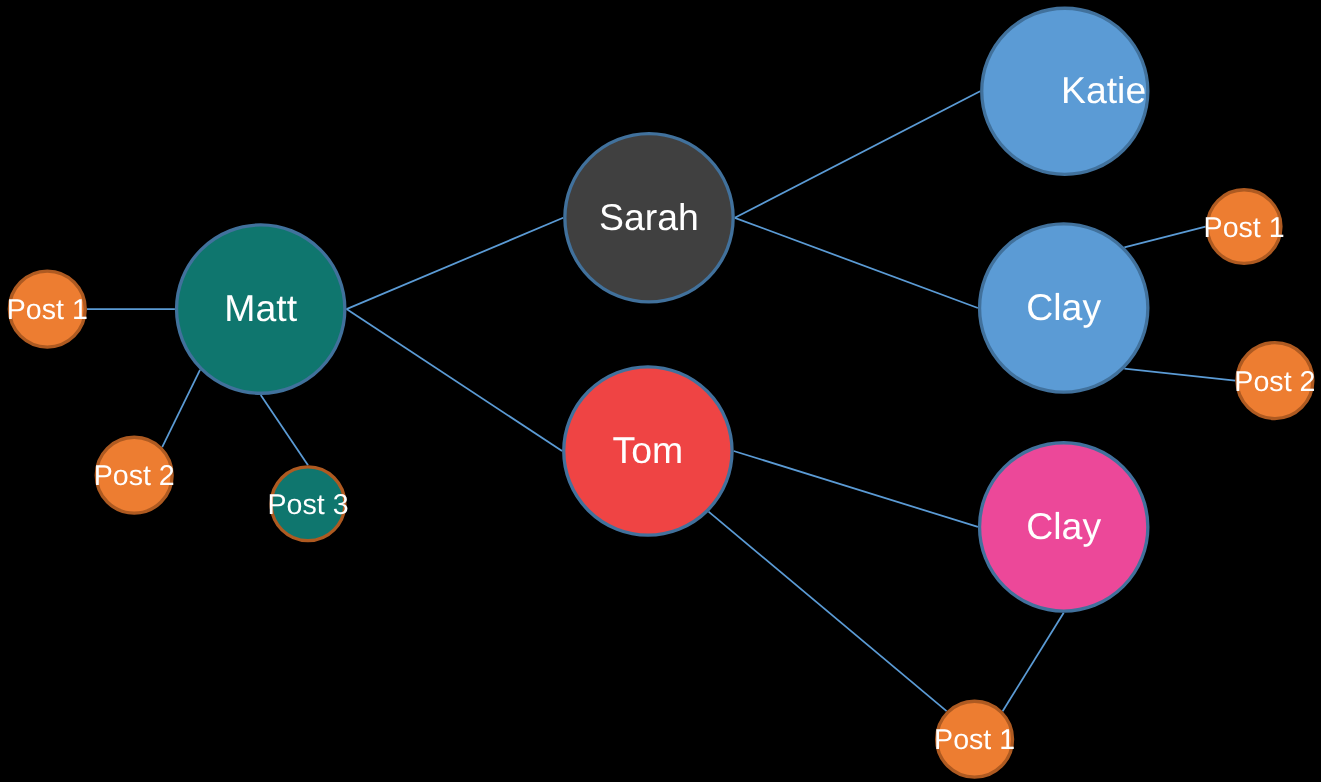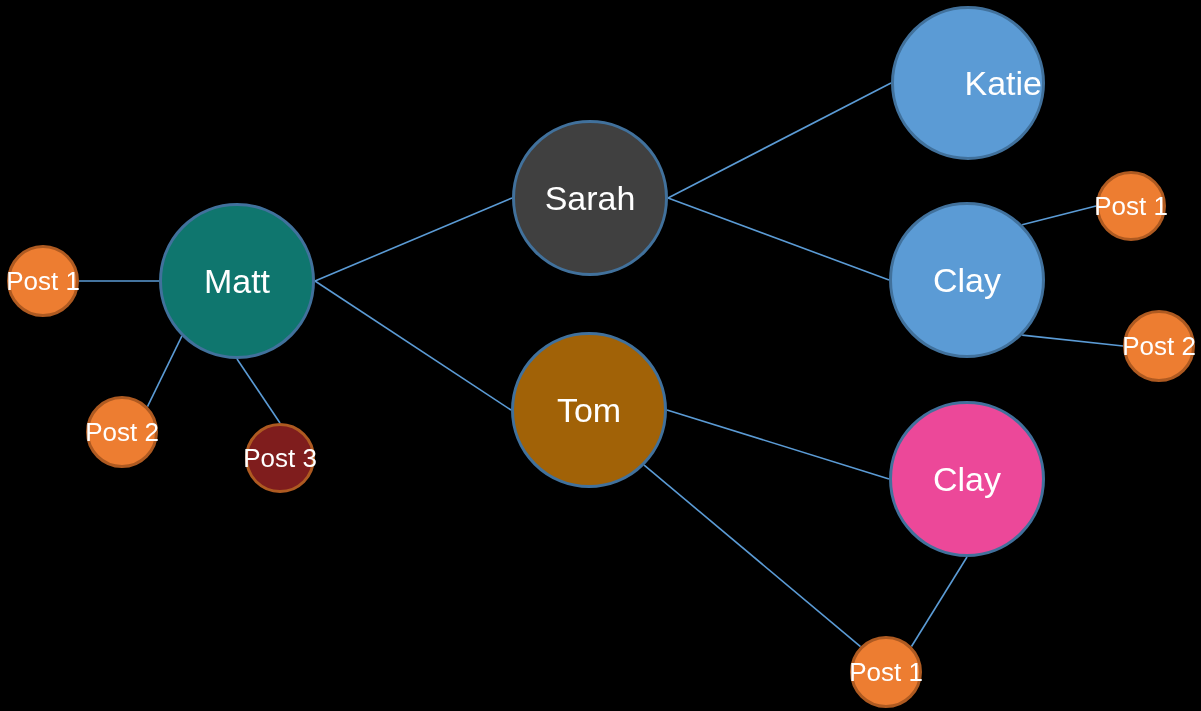--- a/index.html
+++ b/index.html
@@ -64,39 +64,39 @@
       <line x1="667" y1="410" x2="889" y2="479" stroke="#5B9BD5" stroke-width="1.6"></line>
       <line x1="644.1543289325507" y1="465.1543289325507" x2="860.5441558772843" y2="646.5441558772843" stroke="#5B9BD5" stroke-width="1.6"></line>
       <line x1="967" y1="557" x2="911.4558441227157" y2="646.5441558772843" stroke="#5B9BD5" stroke-width="1.6"></line>
     </svg>
 <div class="node person" style="left: 159px; top: 203px; width: 156px; height: 156px; background: #0f766e; border-color: rgb(65, 113, 156);">
       <span class="label" style="color: rgb(255, 255, 255);">Matt</span>
     </div>
     <div class="node person" style="left: 512px; top: 120px; width: 156px; height: 156px; background: #404040; border-color: rgb(65, 113, 156);">
       <span class="label" style="color: rgb(255, 255, 255);">Sarah</span>
     </div>
-    <div class="node person" style="left: 511px; top: 332px; width: 156px; height: 156px; background: #a16207; border-color: rgb(65, 113, 156);">
+    <div class="node person" style="left: 511px; top: 332px; width: 156px; height: 156px; background: #ef4444; border-color: rgb(65, 113, 156);">
       <span class="label" style="color: rgb(255, 255, 255);">Tom</span>
     </div>
     <div class="node person" style="left: 891px; top: 6px; width: 154px; height: 154px; background: rgb(91, 155, 213); border-color: rgb(65, 113, 156); justify-content: flex-end;">
       <span class="label" style="color: rgb(255, 255, 255);">Katie</span>
     </div>
     <div class="node person" style="left: 889px; top: 202px; width: 156px; height: 156px; background: rgb(91, 155, 213); border-color: rgb(65, 113, 156);">
       <span class="label" style="color: rgb(255, 255, 255);">Clay</span>
     </div>
     <div class="node person" style="left: 889px; top: 401px; width: 156px; height: 156px; background: #ec4899; border-color: rgb(65, 113, 156);">
       <span class="label" style="color: rgb(255, 255, 255);">Clay</span>
     </div>
     <div class="node post" style="left: 7px; top: 245px; width: 72px; height: 72px; background: rgb(237, 125, 49); border-color: rgb(174, 90, 33);">
       <span class="label" style="color: rgb(255, 255, 255);">Post 1</span>
     </div>
     <div class="node post" style="left: 86px; top: 396px; width: 72px; height: 72px; background: rgb(237, 125, 49); border-color: rgb(174, 90, 33);">
       <span class="label" style="color: rgb(255, 255, 255);">Post 2</span>
     </div>
-    <div class="node post" style="left: 245px; top: 423px; width: 70px; height: 70px; background: #7f1d1d; border-color: rgb(174, 90, 33);">
+    <div class="node post" style="left: 245px; top: 423px; width: 70px; height: 70px; background: #0f766e; border-color: rgb(174, 90, 33);">
       <span class="label" style="color: rgb(255, 255, 255);">Post 3</span>
     </div>
     <div class="node post" style="left: 1096px; top: 171px; width: 70px; height: 70px; background: rgb(237, 125, 49); border-color: rgb(174, 90, 33);">
       <span class="label" style="color: rgb(255, 255, 255);">Post 1</span>
     </div>
     <div class="node post" style="left: 1123px; top: 310px; width: 72px; height: 72px; background: rgb(237, 125, 49); border-color: rgb(174, 90, 33);">
       <span class="label" style="color: rgb(255, 255, 255);">Post 2</span>
     </div>
     <div class="node post" style="left: 850px; top: 636px; width: 72px; height: 72px; background: rgb(237, 125, 49); border-color: rgb(174, 90, 33);">
       <span class="label" style="color: rgb(255, 255, 255);">Post 1</span>

